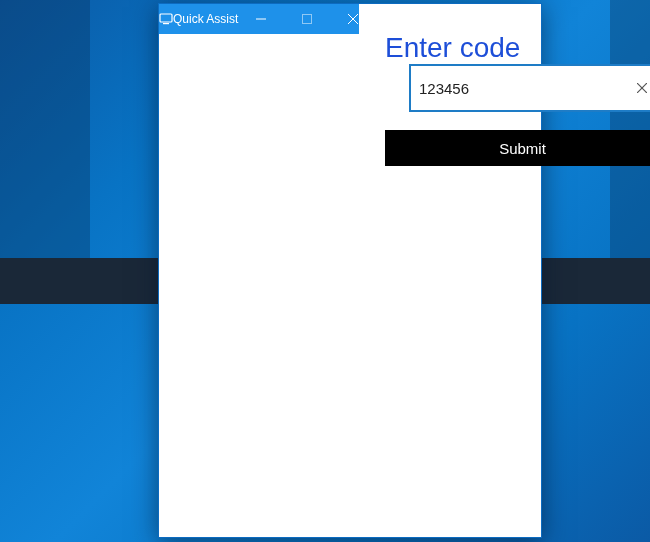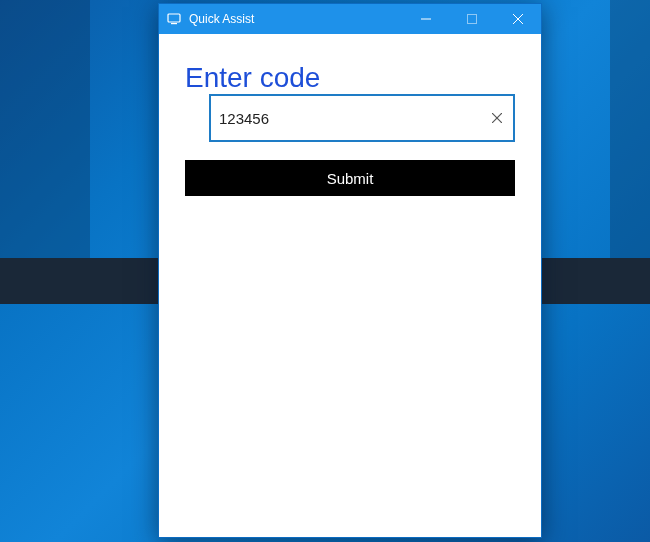--- a/index.html
+++ b/index.html
@@ -49,21 +49,21 @@
     .window {
       position: absolute;
       left: 158px;
       top: 3px;
       width: 384px;
       height: 535px;
       background: #ffffff;
       border: 1px solid #0c6bc0;
       box-shadow: 0 4px 24px rgba(2, 20, 45, 0.55);
       display: flex;
-      flex-direction: column;
+      flex-direction: row;
     }
     .titlebar {
       height: 30px;
       background: #1e91ea;
       display: flex;
       align-items: center;
       color: #fff;
       font-size: 12px;
       user-select: none;
     }

